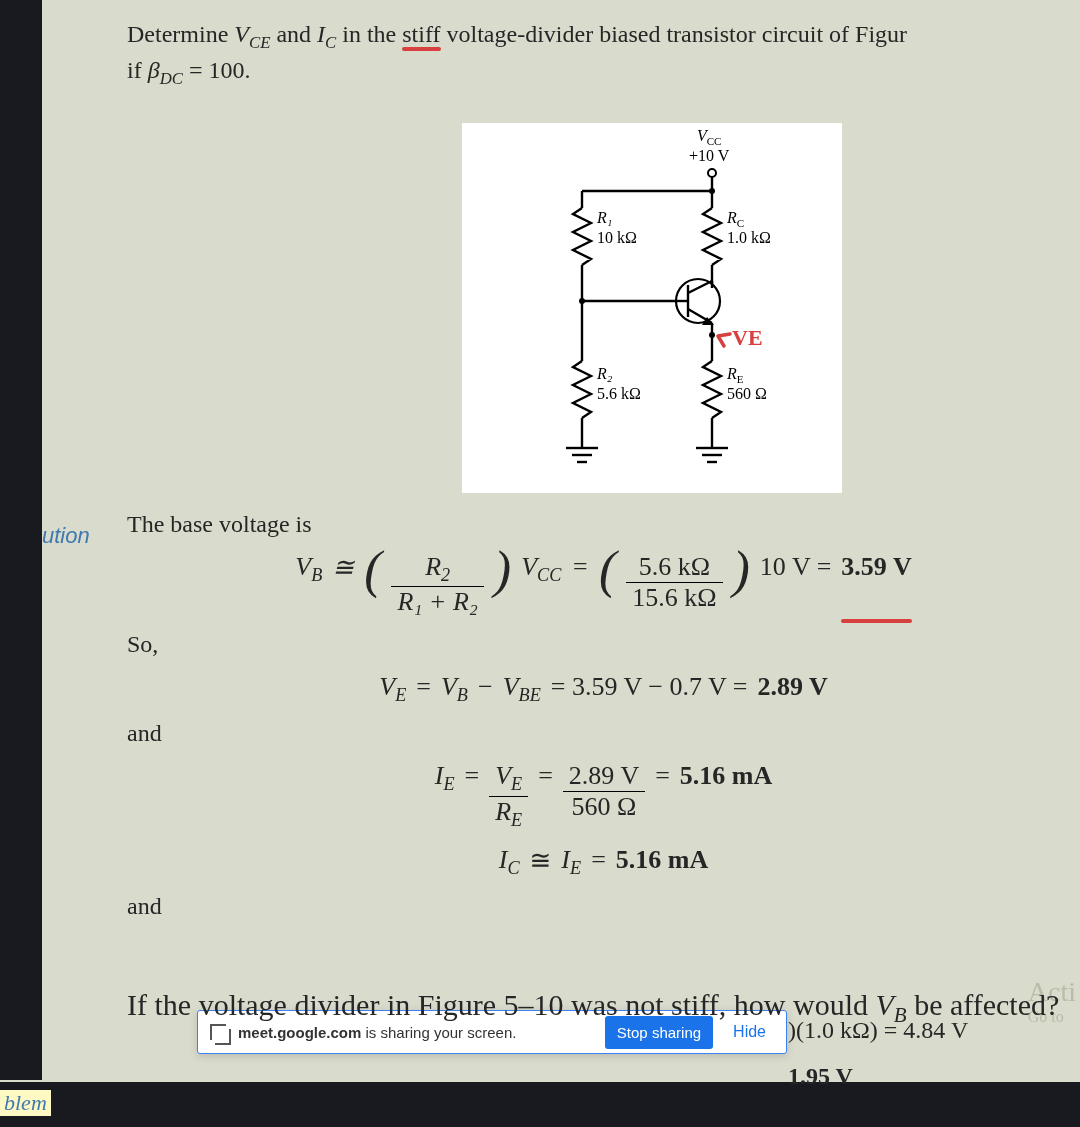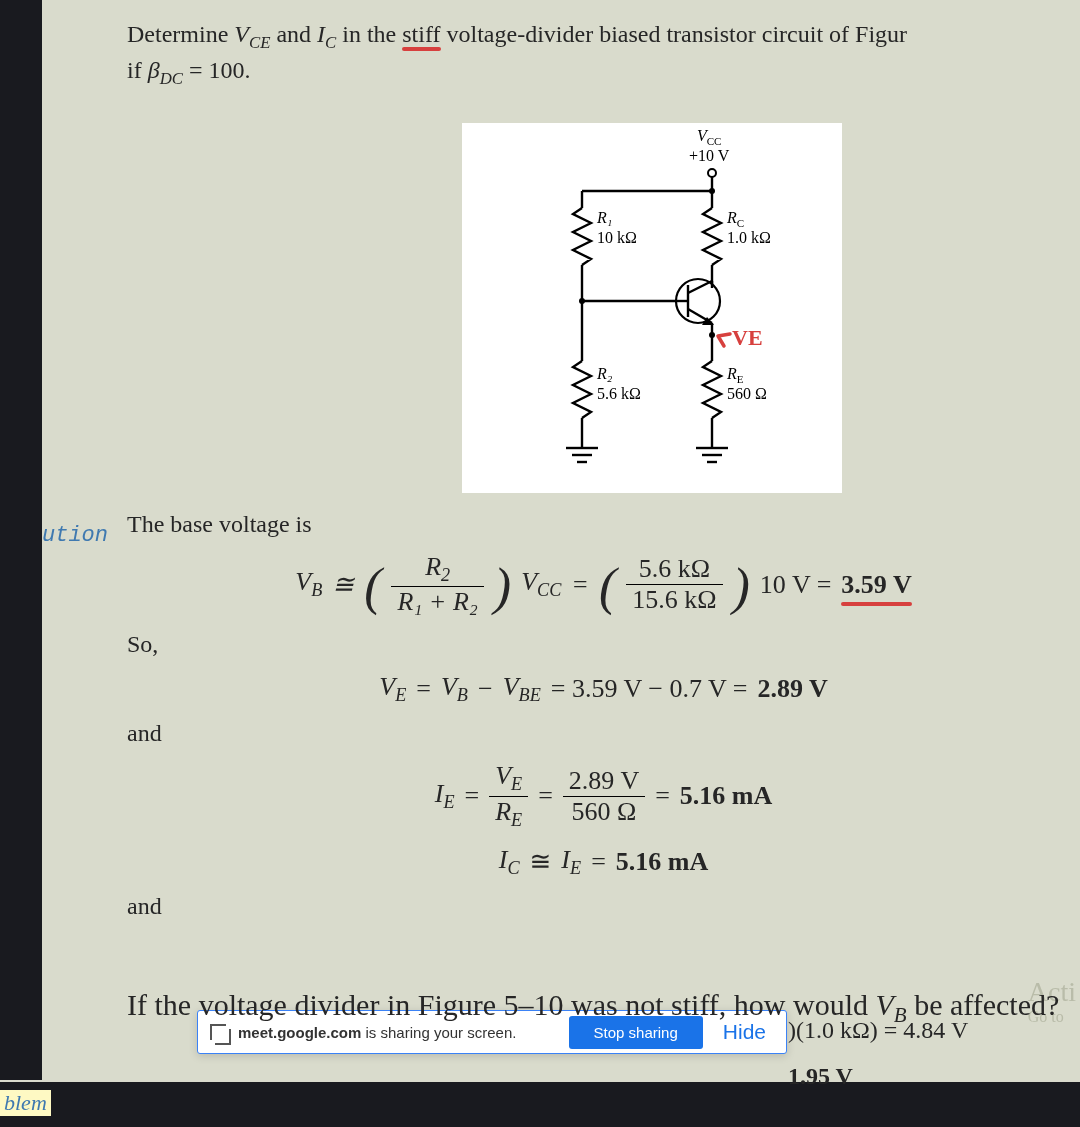--- a/index.html
+++ b/index.html
@@ -78,35 +78,34 @@
   .comp-label { font-family: Georgia, serif; font-size: 16px; fill: #000; }
   .hand-red { stroke: #d7403e; stroke-width: 3.5; fill: none; stroke-linecap: round; }
   .ve-text { font-family: 'Comic Sans MS', cursive; font-size: 22px; fill: #d7403e; font-weight: bold; }
 
   .margin-label {
     position: absolute;
     left: 0;
     font-size: 22px;
     color: #3f79b0;
     font-style: italic;
-    font-family: Liberation Mono, monospace;
+    font-family: Liberation Sans, sans-serif;
   }
   .ml-solution { top: 515px; }
 
   .solution {
     margin-left: 85px;
     margin-top: 420px;
     font-size: 24px;
     color: #262626;
   }
   .solution .line { margin: 10px 0 14px 0; }
   .solution .eq {
     display: flex;
     justify-content: center;
-    align-items: center;
     font-family: Georgia, 'Times New Roman', serif;
     font-size: 26px;
     margin: 8px 0 14px 0;
     gap: 10px;
     font-style: italic;
   }
   .solution .eq .upright { font-style: normal; }
   .frac {
     display: inline-flex;
     flex-direction: column;
@@ -162,28 +161,28 @@
     border: 2px solid #555;
     border-top: none;
     border-left: none;
   }
   .share-text { flex: 0 1 auto; color: #333; }
   .share-text .domain { font-weight: 600; }
   .btn-stop {
     background: #1a73e8;
     color: #fff;
     border-radius: 3px;
-    padding: 8px 25px;
+    padding: 8px 12px;
     font-size: 15px;
     font-family: Arial, sans-serif;
     cursor: pointer;
   }
   .btn-hide {
     color: #1a73e8;
-    font-size: 21px;
+    font-size: 16px;
     padding: 8px 8px;
     cursor: pointer;
   }
 
   .ghost-right {
     position: absolute;
     right: 4px; top: 968px;
     font-family: Liberation Serif, serif;
     font-size: 28px;
     color: #b9bca9;

